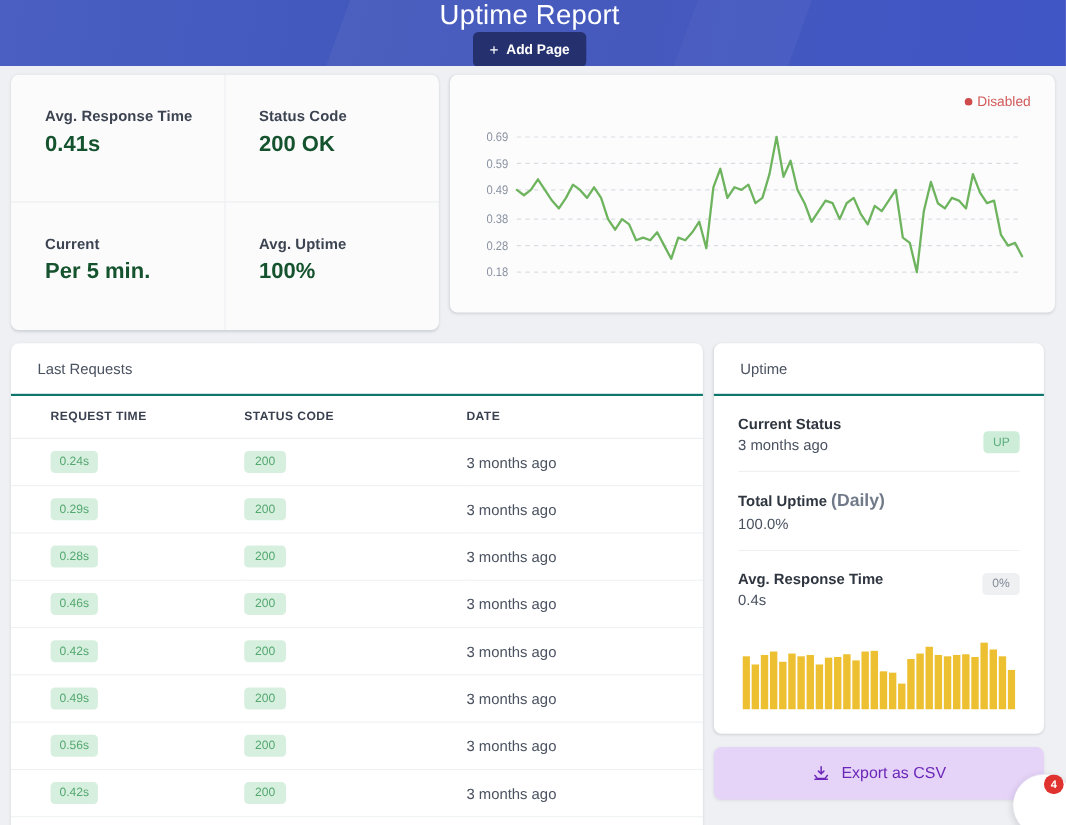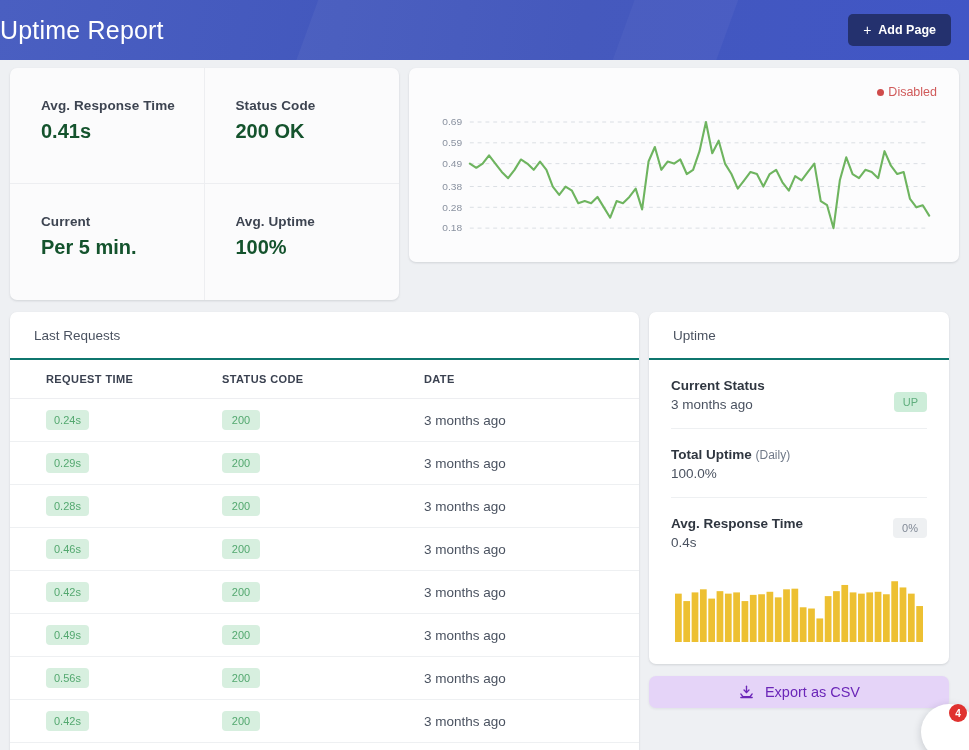--- a/index.html
+++ b/index.html
@@ -10,21 +10,22 @@
     overflow: hidden;
   }
 
   
   .header {
     position: relative;
     height: 60px;
     background: linear-gradient(100deg, #4a5fc1 0%, #4358bd 35%, #3d52bb 60%, #3b50c4 100%);
     overflow: hidden;
     display: flex; align-items: center; justify-content: space-between;
-    padding: 0 18px 0 0;
+    padding: 0 18px 0 12px;
+    flex-direction: column;
   }
   .header::before {
     content: ""; position: absolute; top: -40px; left: 300px;
     width: 420px; height: 180px;
     background: rgba(255,255,255,0.045);
     transform: skewX(-20deg);
   }
   .header::after {
     content: ""; position: absolute; top: -60px; left: 620px;
     width: 460px; height: 200px;
@@ -71,21 +72,21 @@
   .stat:nth-child(2), .stat:nth-child(4) { border-right: none; }
   .stat:nth-child(3), .stat:nth-child(4) { border-bottom: none; }
   .stat-label {
     font-size: 13.5px; color: #3d4451; font-weight: 600; letter-spacing: .1px;
   }
   .stat-value {
     margin-top: 7px; font-size: 20px; color: #14532d; font-weight: 700;
   }
 
   .chart-card {
-    flex: 1; margin-left: 10px; height: 194px;
+    flex: 1; margin-left: 10px; height: 216px;
     position: relative; padding: 12px 14px 8px 14px;
   }
   .legend {
     position: absolute; right: 22px; top: 17px;
     font-size: 12.5px; color: #d05a5a;
     display: flex; align-items: center; gap: 4px;
   }
   .legend-dot { width: 7px; height: 7px; border-radius: 50%; background: #cf4b4b; }
   .line-chart-wrap { position: absolute; inset: 38px 24px 16px 20px; }
   .line-chart-wrap svg { width: 100%; height: 100%; display: block; }
@@ -118,37 +119,37 @@
   .side-col { width: 300px; display: flex; flex-direction: column; gap: 12px; }
   .uptime-card { background: #fff; }
   .uptime-body { padding: 0 22px; }
   .metric {
     padding: 18px 0 16px 0;
     border-bottom: 1px solid #eef0f2;
     display: flex; align-items: flex-start; justify-content: space-between;
   }
   .metric:last-of-type { border-bottom: none; }
   .metric-title { font-size: 13.5px; color: #2f3640; font-weight: 700; }
-  .metric-title .sub { font-weight: 400; font-size: 12px; color: #717a89; margin-top: 40px; }
+  .metric-title .sub { font-weight: 700; font-size: 16px; color: #717a89; margin-top: 40px; }
   .metric-value { font-size: 13.5px; color: #4a5260; margin-top: 4px; }
   .badge-up {
     background: #cdedd9; color: #5fae7d; font-size: 11px;
     border-radius: 4px; padding: 4px 9px; margin-top: 14px;
   }
   .badge-zero {
     background: #eef0f2; color: #828a97; font-size: 11px;
     border-radius: 4px; padding: 4px 9px; margin-top: 2px;
   }
   .bars-wrap { padding: 14px 26px 22px 26px; height: 98px; }
   .bars-wrap svg { width: 100%; height: 100%; display: block; }
 
   .export-btn {
     background: #e5d4f8; color: #6b26b8;
     border: none; border-radius: 7px;
-    height: 32px; width: 100%;
+    height: 48px; width: 100%;
     font-size: 14.5px; font-family: "Liberation Sans", sans-serif;
     display: flex; align-items: center; justify-content: center; gap: 10px;
     cursor: pointer;
     box-shadow: 0 1px 3px rgba(16,24,40,.07);
   }
 
   .chat-bubble {
     position: fixed; right: -8px; bottom: -10px;
     width: 56px; height: 56px; border-radius: 50%;
     background: #fff; box-shadow: 0 2px 8px rgba(16,24,40,.18);

